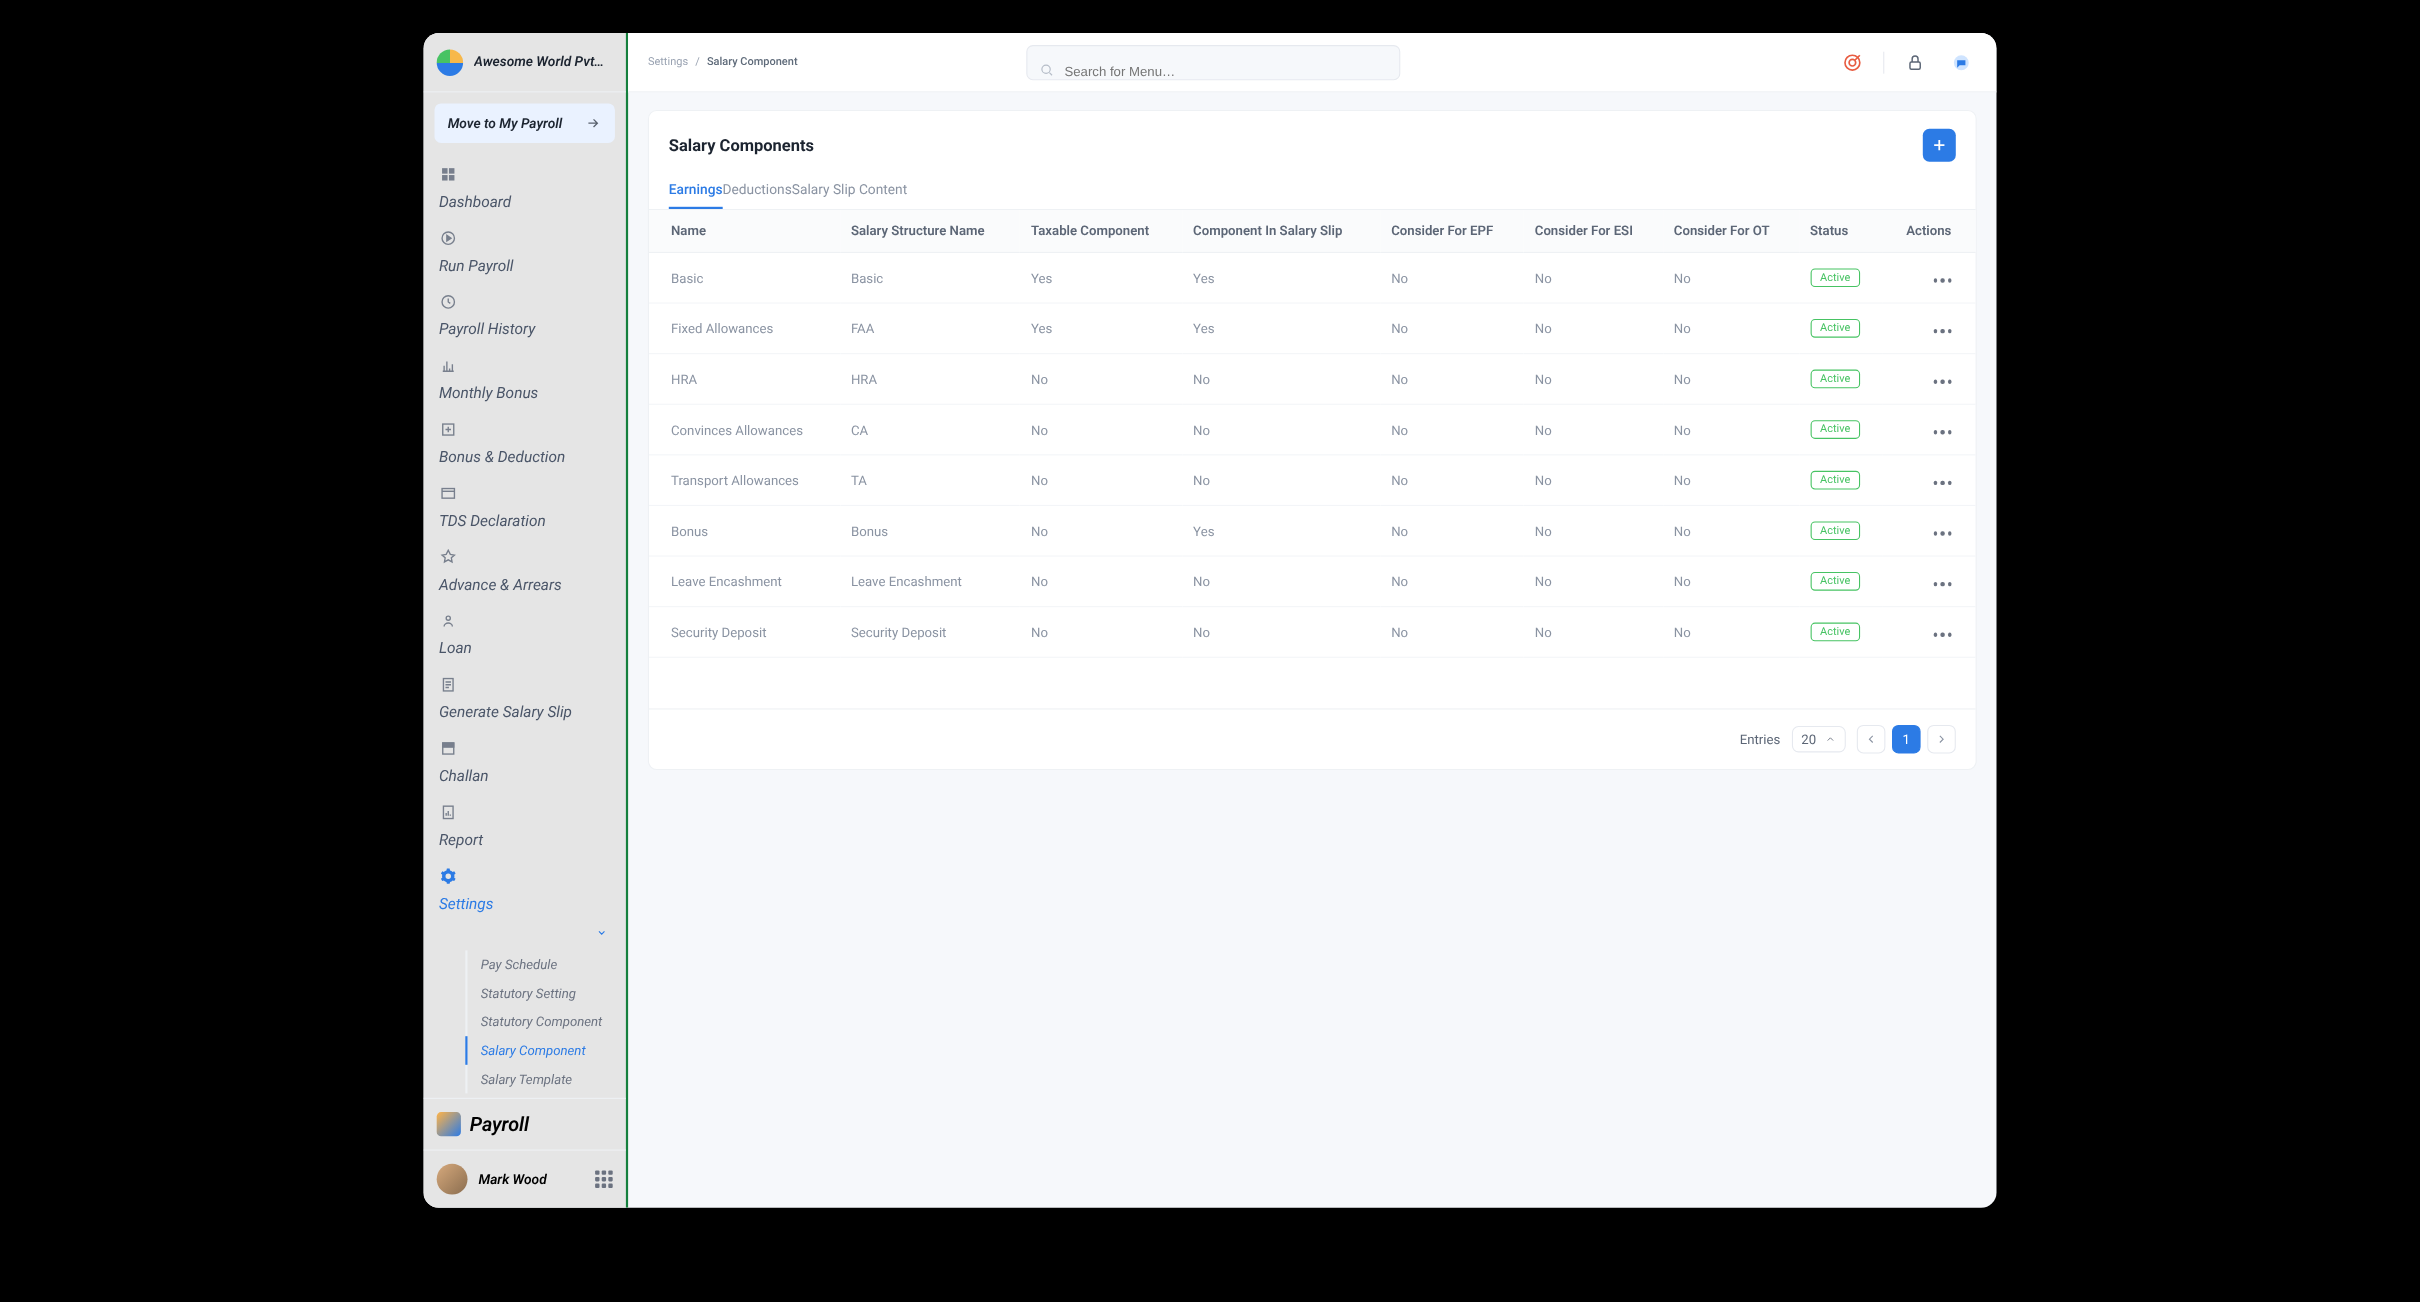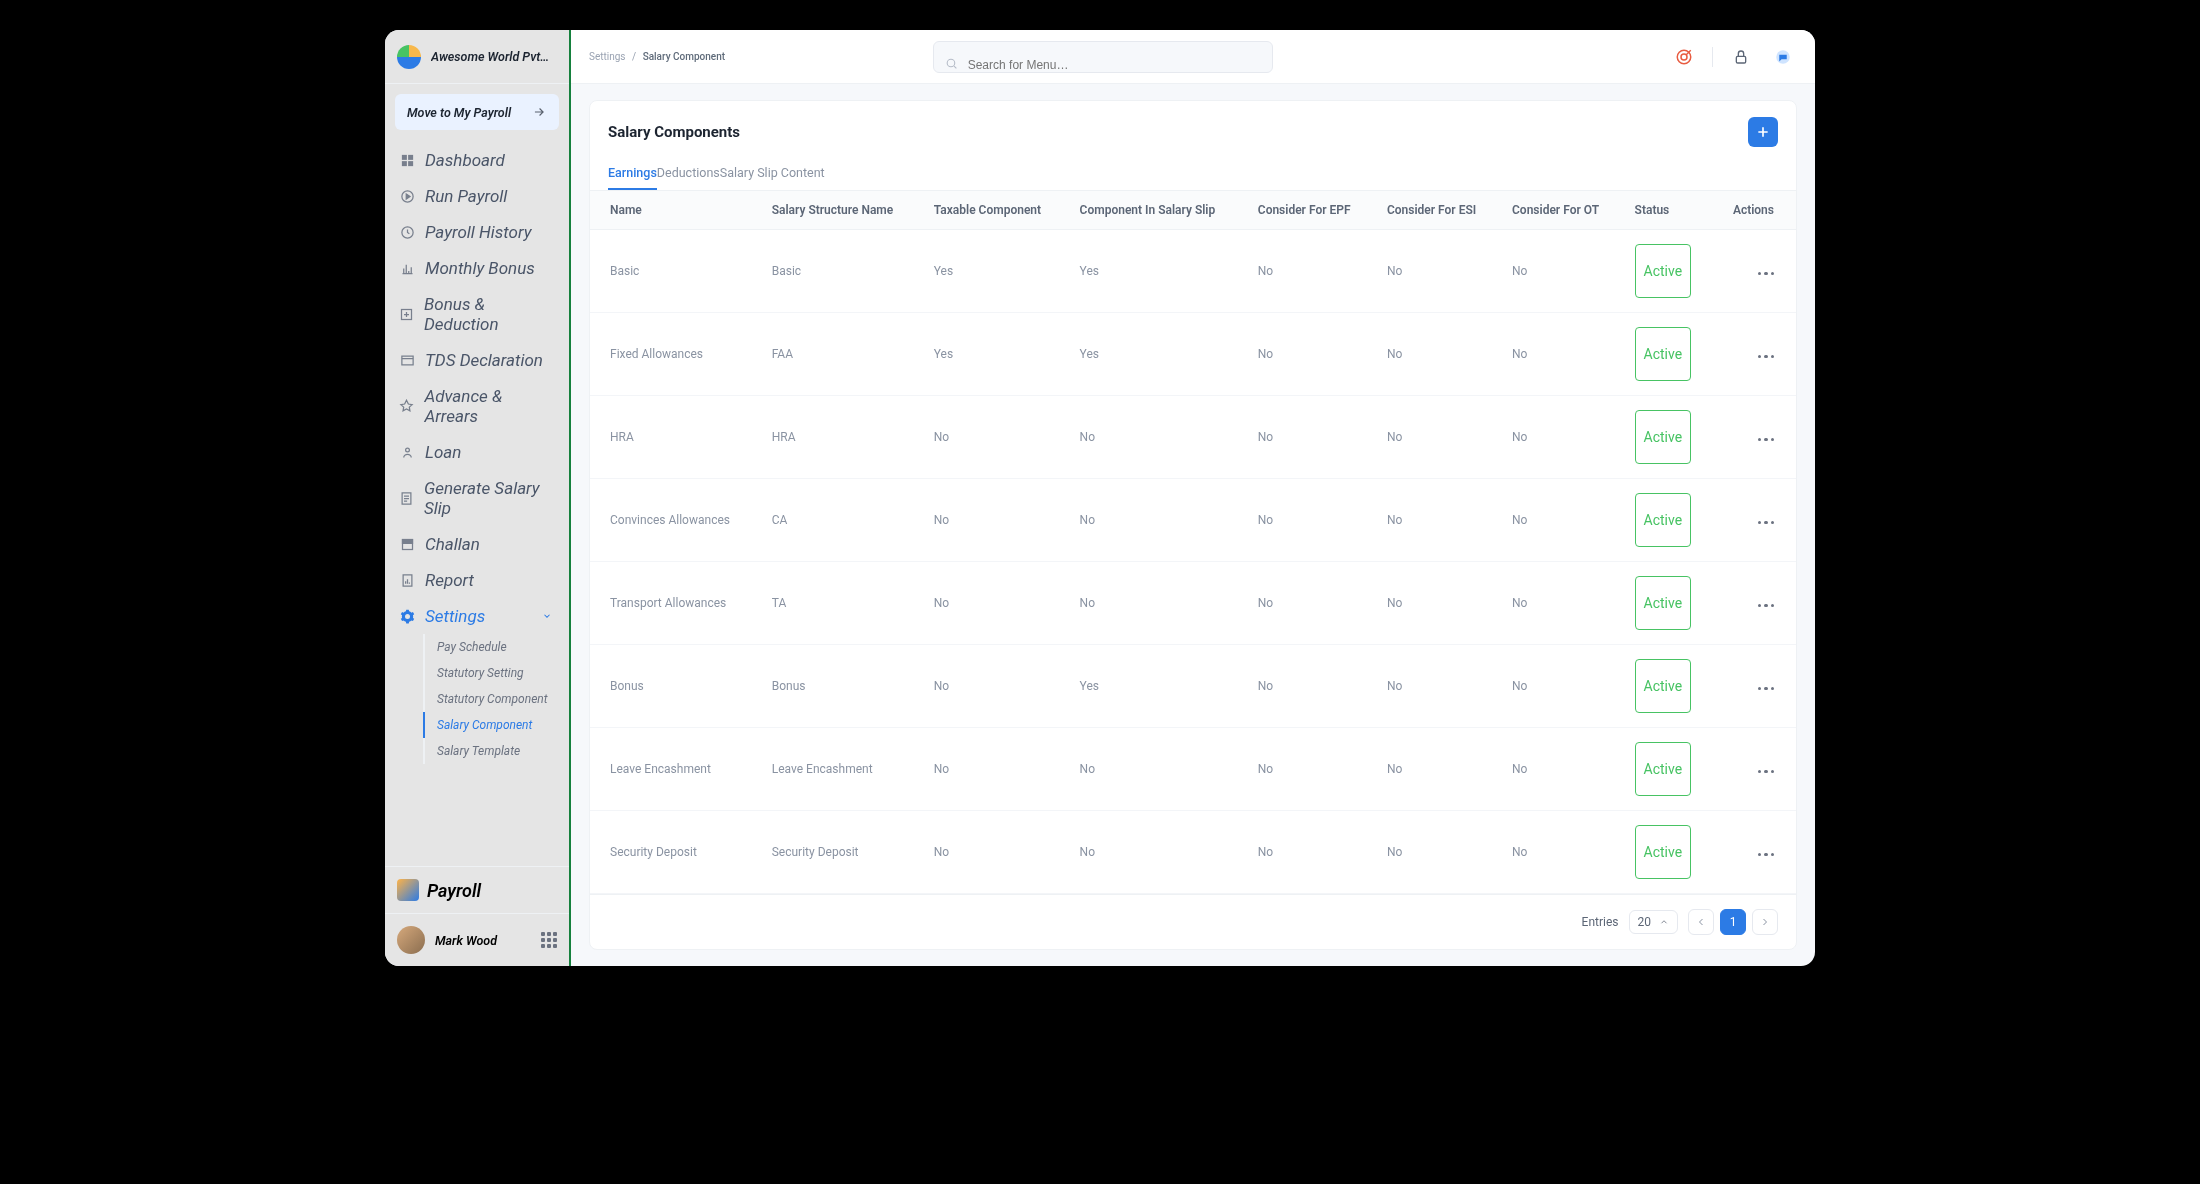--- a/index.html
+++ b/index.html
@@ -49,22 +49,22 @@
     background:#eaf2ff;
     border-radius:6px;
     padding:10px 12px;
     font-size:12.5px;
     font-weight:600;
     color:#1c2430;
     display:flex;align-items:center;justify-content:space-between;cursor:pointer;
   }
   .nav{padding:4px 0;flex:1;overflow:auto;}
   .nav-item{
-    display:flex;align-items:center;gap:10px;
-    padding:8px 14px;font-size:17px;color:#4a5568;cursor:pointer;
+    display:flex;align-items:flex-start;gap:10px;
+    padding:8px 14px;font-size:14px;color:#4a5568;cursor:pointer;flex-direction:column;
   }
   .nav-item.active{color:#2c7be5;}
   .nav-icon{width:16px;height:16px;display:inline-flex;align-items:center;justify-content:center;opacity:.7;}
   .nav-item.active .nav-icon{opacity:1;}
   .nav-caret{margin-left:auto;}
   .subnav{border-left:2px solid #eef1f4;margin-left:38px;}
   .subnav-item{
     padding:6px 12px;font-size:12px;color:#6b7280;cursor:pointer;border-left:2px solid transparent;margin-left:-2px;
   }
   .subnav-item.active{color:#2c7be5;border-left-color:#2c7be5;}
@@ -114,21 +114,21 @@
     text-align:left;color:#5c6676;font-weight:600;padding:12px 10px;background:#fafbfc;
     border-bottom:1px solid #eef1f4;
   }
   thead th:first-child{padding-left:20px;}
   thead th.right{text-align:right;padding-right:22px;}
   tbody td{
     color:#8a93a2;padding:14px 10px;border-bottom:1px solid #f3f5f8;
   }
   tbody td:first-child{padding-left:20px;}
   tbody td.right{text-align:right;padding-right:22px;}
-  .badge{display:inline-block;border:1px solid #47c363;color:#47c363;border-radius:4px;font-size:14px;padding:18px 8px;}
+  .badge{display:inline-block;border:1px solid #47c363;color:#47c363;border-radius:4px;font-size:10px;padding:2px 8px;}
   .row-action{display:inline-flex;gap:3px;cursor:pointer;}
   .row-action span{width:3.5px;height:3.5px;background:#6b7280;border-radius:50%;}
   .card-foot{
     margin-top:auto;display:flex;align-items:center;justify-content:flex-end;gap:10px;
     padding:14px 18px;border-top:1px solid #eef1f4;font-size:12px;color:#5c6676;
   }
   .entries-select{border:1px solid #e6e9ef;border-radius:6px;padding:4px 8px;display:flex;align-items:center;gap:8px;cursor:pointer;}
   .pager{display:flex;align-items:center;gap:6px;}
   .pager-btn{width:26px;height:26px;border:1px solid #e6e9ef;border-radius:6px;display:flex;align-items:center;justify-content:center;cursor:pointer;color:#8a93a2;}
   .pager-btn.active{background:#2c7be5;border-color:#2c7be5;color:#fff;}

